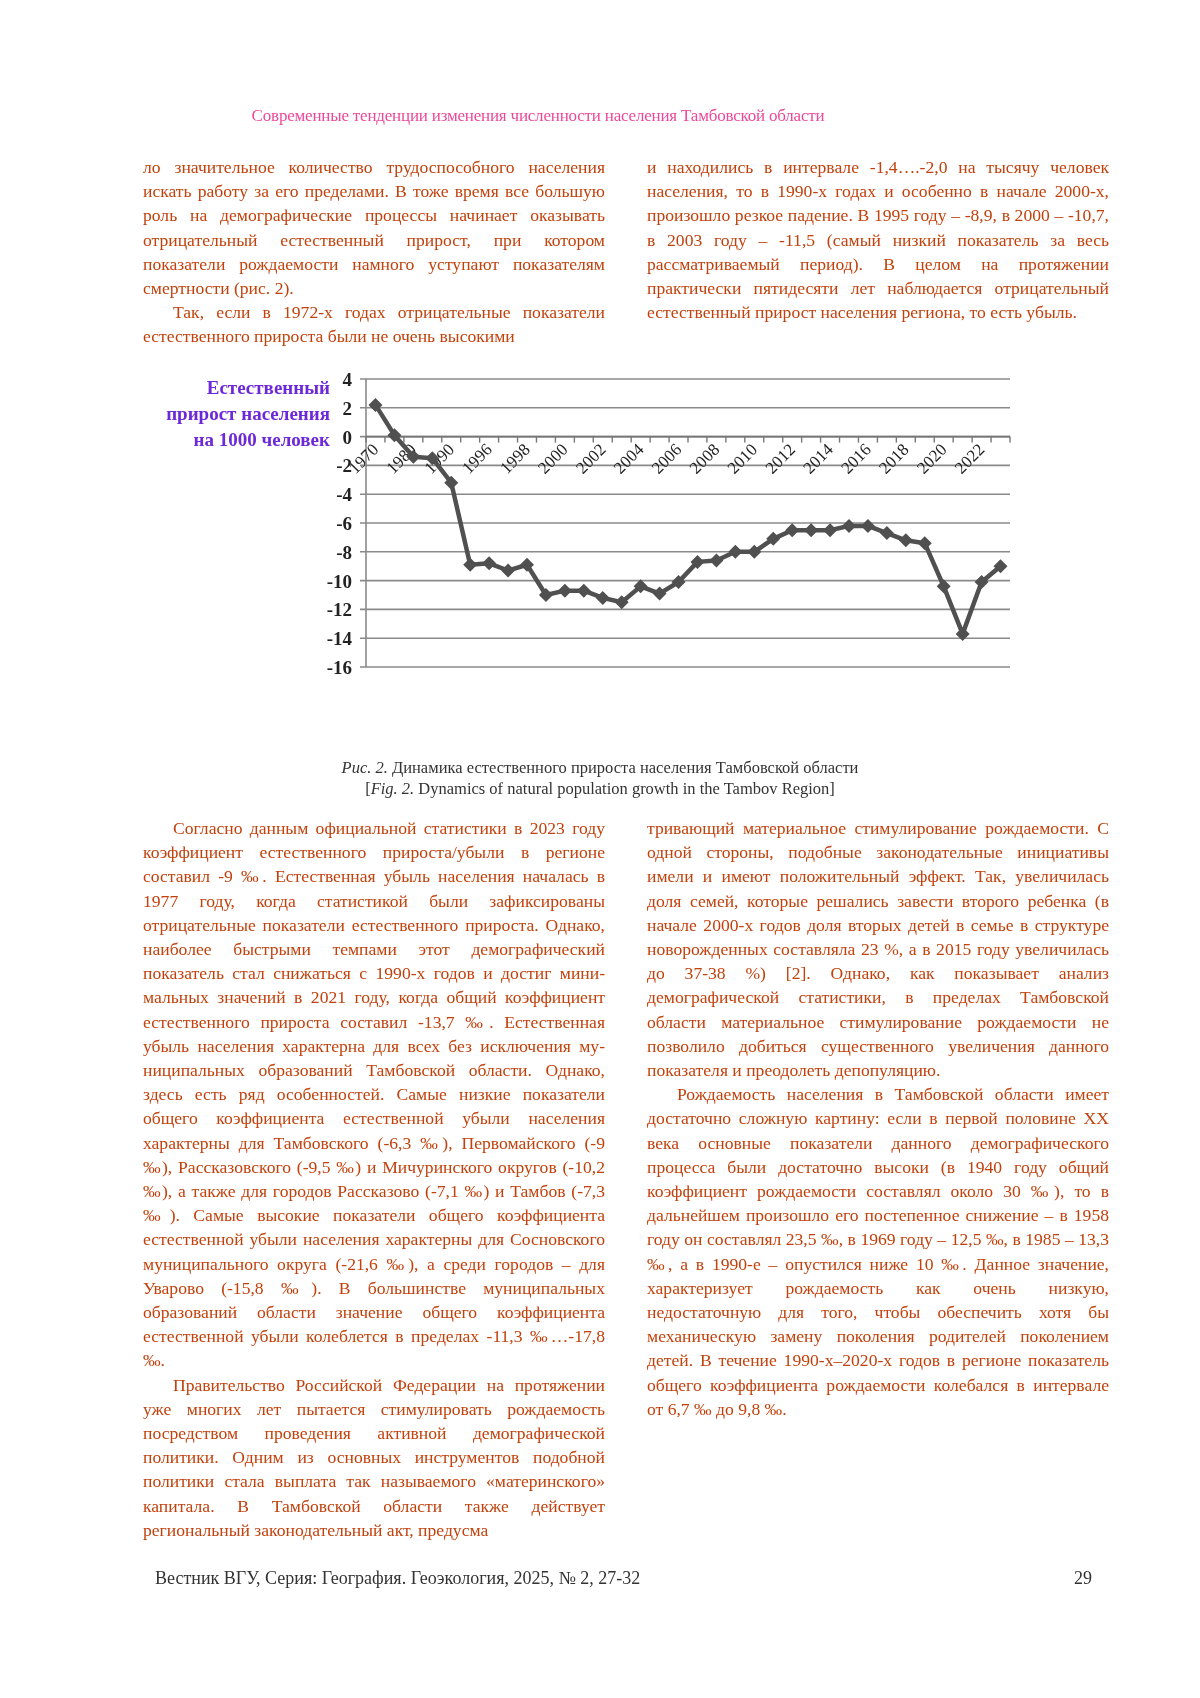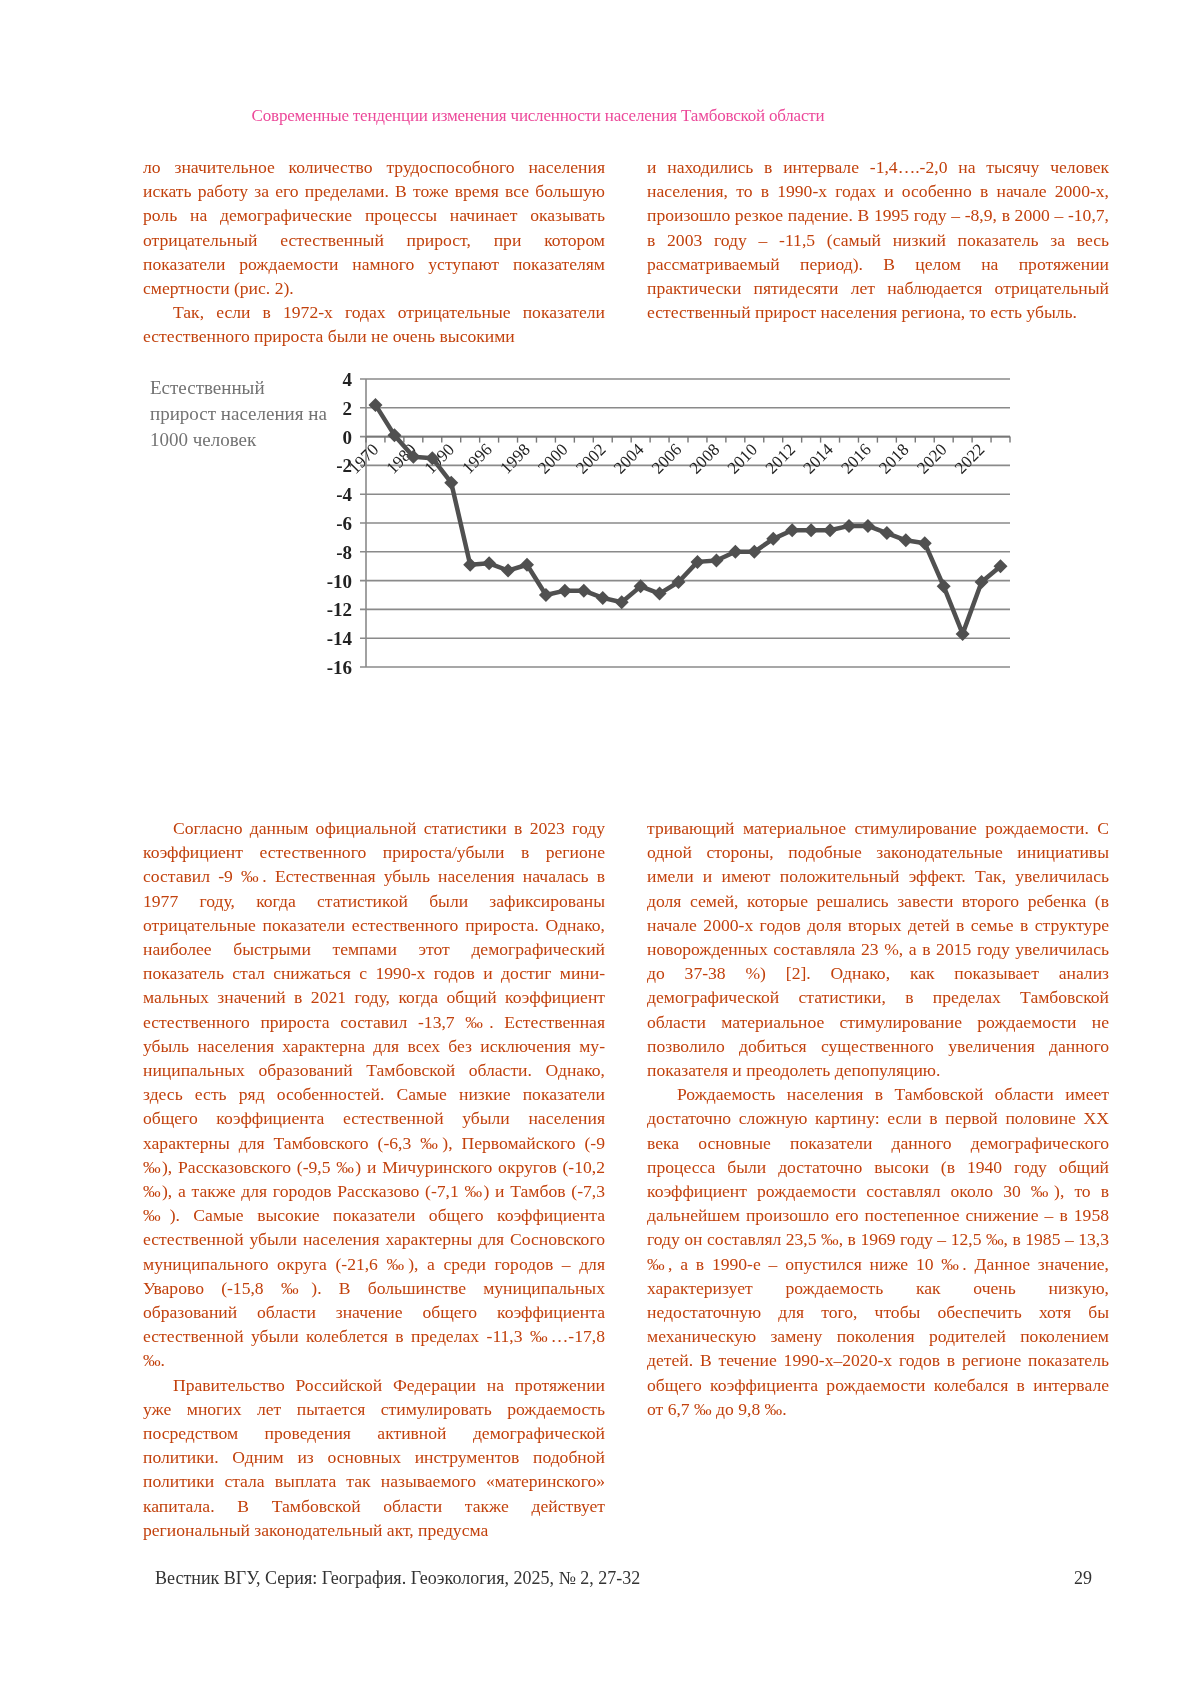--- a/index.html
+++ b/index.html
@@ -9,22 +9,22 @@
            font-size: 17px; color: #ec4899; letter-spacing: -0.2px; }
     .col { position: absolute; width: 462px; font-size: 17.6px; line-height: 24.2px;
            text-align: justify; color: #c2410c; }
     .col p { margin: 0; }
     .col p.indent { text-indent: 30px; }
     .col-left-top { left: 143px; top: 155px; }
     .col-right-top { left: 647px; top: 155px; }
     .col-left-bot { left: 143px; top: 816px; }
     .col-right-bot { left: 647px; top: 816px; }
     .chart-wrap { position: absolute; left: 140px; top: 365px; width: 960px; height: 380px; }
-    .y-title { position: absolute; left: 10px; top: 10px; width: 180px; text-align: left;
-           font-weight: normal; font-size: 19px; line-height: 26px; color: #737373; }
+    .y-title { position: absolute; left: 10px; top: 10px; width: 180px; text-align: right;
+           font-weight: bold; font-size: 19px; line-height: 26px; color: #6d28d9; }
     svg.chart { position: absolute; left: 0; top: 0; }
     .caption { position: absolute; top: 757px; left: 0; width: 1200px; text-align: center;
            font-size: 16.5px; line-height: 21px; color: #333; }
     .caption i { font-style: italic; }
     .footer { position: absolute; top: 1568px; left: 143px; width: 965px; font-size: 18px; color: #333; }
     .footer .journal { position: absolute; left: 12px; top: 0; }
     .footer .page-num { position: absolute; right: 16px; top: 0; }
   </style>
 </head>
 <body>
@@ -151,20 +151,22 @@
       <polygon points="765.8235294117648,168.27999999999997 772.8235294117648,175.27999999999997 765.8235294117648,182.27999999999997 758.8235294117648,175.27999999999997" fill="#505050"></polygon>
       <polygon points="784.7647058823529,171.16000000000003 791.7647058823529,178.16000000000003 784.7647058823529,185.16000000000003 777.7647058823529,178.16000000000003" fill="#505050"></polygon>
       <polygon points="803.7058823529412,214.35999999999999 810.7058823529412,221.35999999999999 803.7058823529412,228.35999999999999 796.7058823529412,221.35999999999999" fill="#505050"></polygon>
       <polygon points="822.6470588235294,261.88 829.6470588235294,268.88 822.6470588235294,275.88 815.6470588235294,268.88" fill="#505050"></polygon>
       <polygon points="841.5882352941177,210.04 848.5882352941177,217.04 841.5882352941177,224.04 834.5882352941177,217.04" fill="#505050"></polygon>
       <polygon points="860.5294117647059,194.20000000000002 867.5294117647059,201.20000000000002 860.5294117647059,208.20000000000002 853.5294117647059,201.20000000000002" fill="#505050"></polygon>
     </svg>
 </div>
 
 <div class="caption">
+  <div><i>Рис. 2.</i><span> Динамика естественного прироста населения Тамбовской области</span></div>
+  <div><span>[</span><i>Fig. 2.</i><span> Dynamics of natural population growth in the Tambov Region]</span></div>
 </div>
 
 <div class="col col-left-bot">
   <p class="indent">Согласно данным официальной статистики в 2023 году коэффициент естественного прироста/убыли в реги­оне составил -9 ‰. Естественная убыль населения нача­лась в 1977 году, когда статистикой были зафиксированы отрицательные показатели естественного прироста. Од­нако, наиболее быстрыми темпами этот демографический показатель стал снижаться с 1990-х годов и достиг мини­мальных значений в 2021 году, когда общий коэффициент естественного прироста составил -13,7 ‰. Естественная убыль населения характерна для всех без исключения му­ниципальных образований Тамбовской области. Однако, здесь есть ряд особенностей. Самые низкие показатели общего коэффициента естественной убыли населения характерны для Тамбовского (-6,3 ‰), Первомайского (-9 ‰), Рассказовского (-9,5 ‰) и Мичуринского окру­гов (-10,2 ‰), а также для городов Рассказово (-7,1 ‰) и Тамбов (-7,3 ‰). Самые высокие показатели общего коэффициента естественной убыли населения характер­ны для Сосновского муниципального округа (-21,6 ‰), а среди городов – для Уварово (-15,8 ‰). В большинстве муниципальных образований области значение общего коэффициента естественной убыли колеблется в преде­лах -11,3 ‰…-17,8 ‰.</p>
   <p class="indent">Правительство Российской Федерации на протя­жении уже многих лет пытается стимулировать рожда­емость посредством проведения активной демографи­ческой политики. Одним из основных инструментов подобной политики стала выплата так называемого «материнского» капитала. В Тамбовской области также действует региональный законодательный акт, предусма­</p>
 </div>
 
 <div class="col col-right-bot">
   <p>тривающий материальное стимулирование рождаемости. С одной стороны, подобные законодательные инициати­вы имели и имеют положительный эффект. Так, увеличи­лась доля семей, которые решались завести второго ре­бенка (в начале 2000-х годов доля вторых детей в семье в структуре новорожденных составляла 23 %, а в 2015 году увеличилась до 37-38 %) [2]. Однако, как показывает ана­лиз демографической статистики, в пределах Тамбовской области материальное стимулирование рождаемости не позволило добиться существенного увеличения данного показателя и преодолеть депопуляцию.</p>
   <p class="indent">Рождаемость населения в Тамбовской области име­ет достаточно сложную картину: если в первой полови­не XX века основные показатели данного демографиче­ского процесса были достаточно высоки (в 1940 году об­щий коэффициент рождаемости составлял около 30 ‰), то в дальнейшем произошло его постепенное снижение – в 1958 году он составлял 23,5 ‰, в 1969 году – 12,5 ‰, в 1985 – 13,3 ‰, а в 1990-е – опустился ниже 10 ‰. Дан­ное значение, характеризует рождаемость как очень низ­кую, недостаточную для того, чтобы обеспечить хотя бы механическую замену поколения родителей поколением детей. В течение 1990-х–2020-х годов в регионе пока­затель общего коэффициента рождаемости колебался в интервале от 6,7 ‰ до 9,8 ‰.</p>

